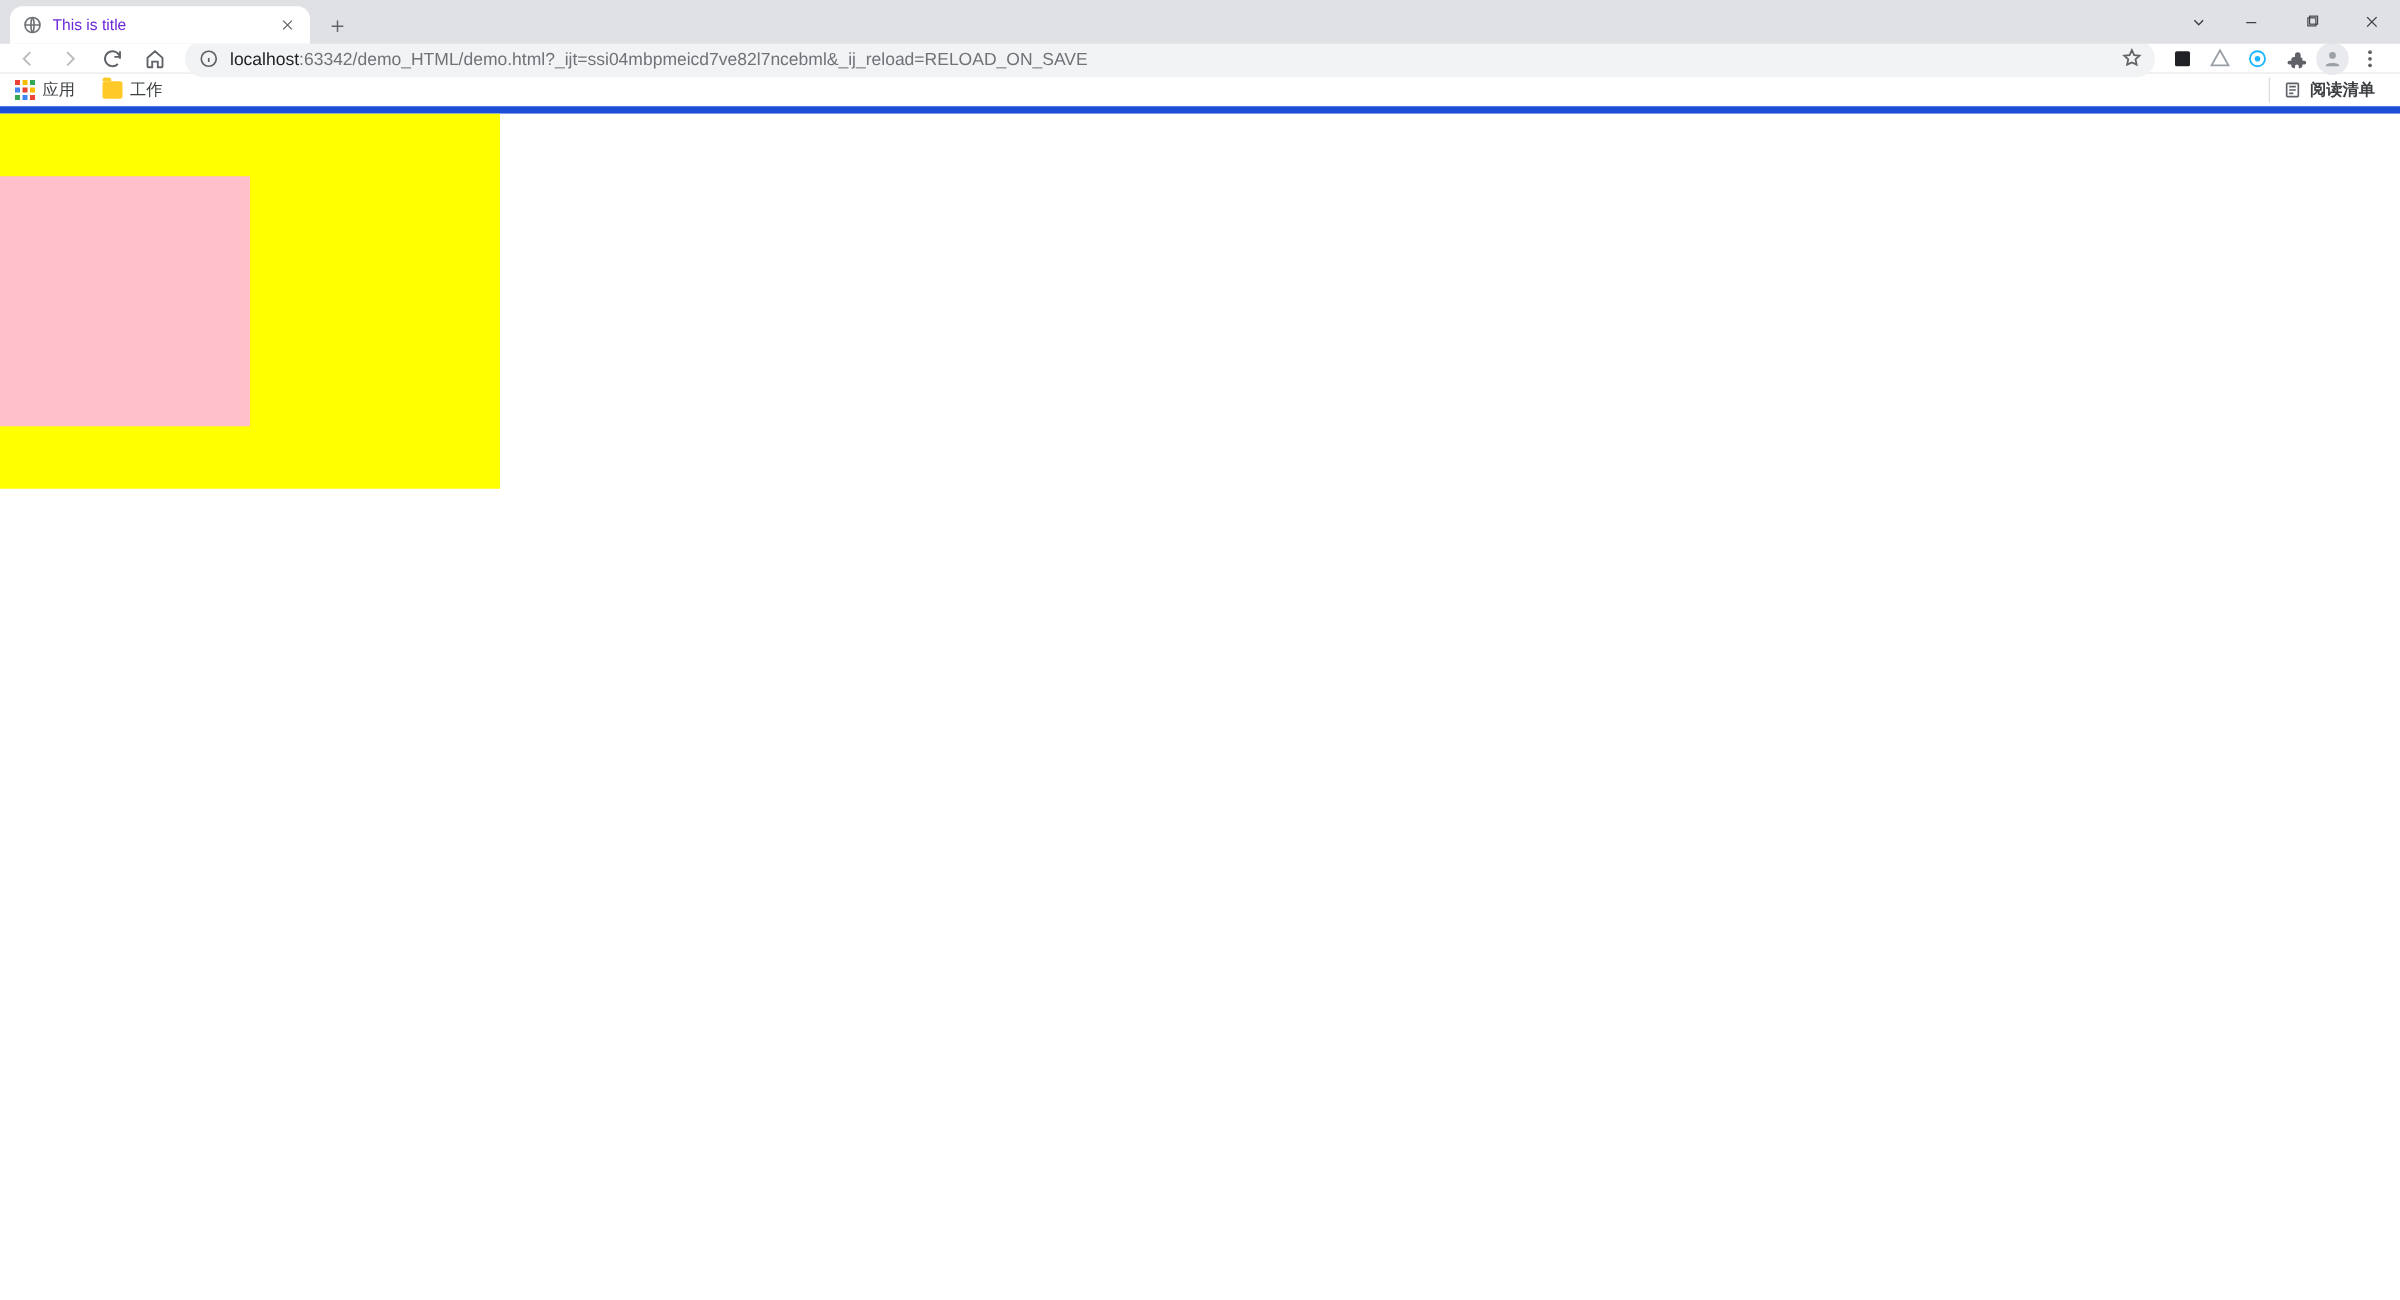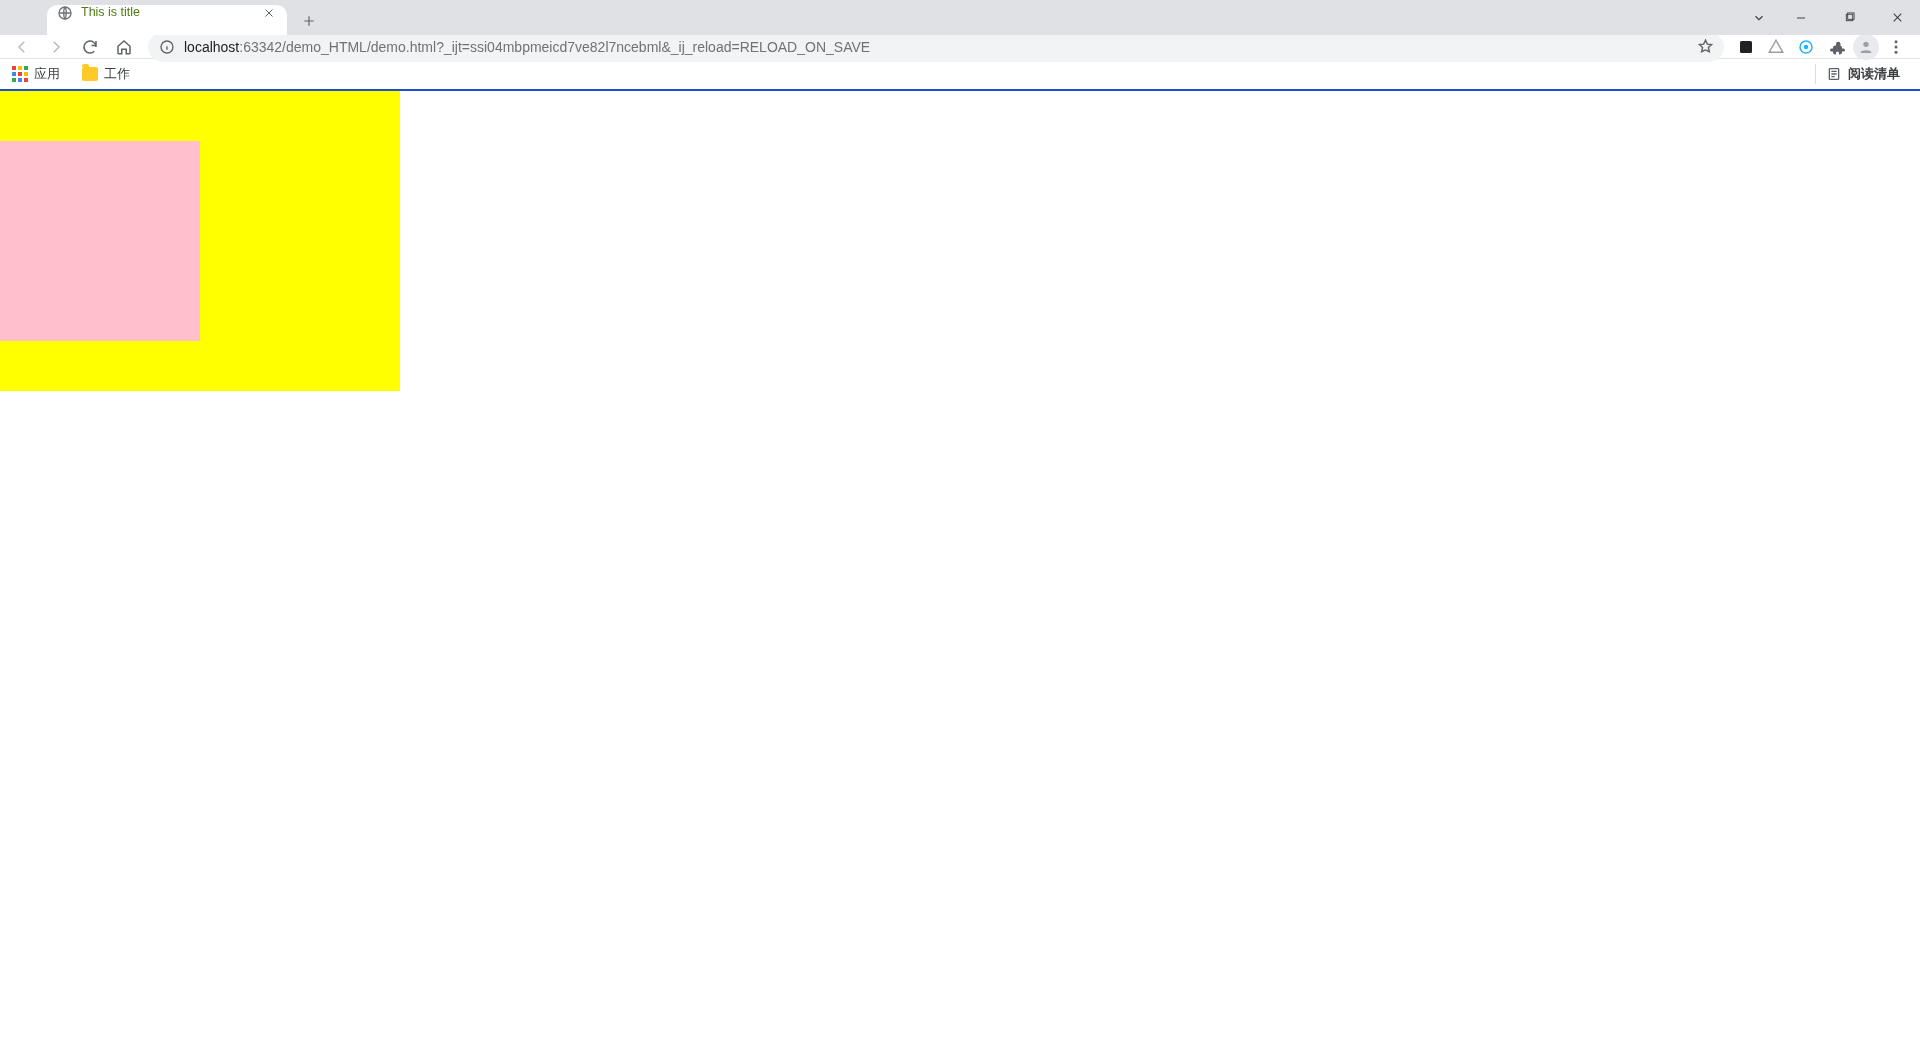--- a/index.html
+++ b/index.html
@@ -1,20 +1,20 @@
 <!DOCTYPE html>
 <html><head>
   <meta charset="utf-8">
   <style>
     * { box-sizing: border-box; margin: 0; padding: 0; }
     html, body { width: 1920px; height: 1040px; font-family: "Segoe UI", Arial, sans-serif; background: #fff; overflow: hidden; }
 
     
     .tabstrip { height: 35px; background: #dfe1e5; display: flex; align-items: flex-end; padding: 0 8px; position: relative; }
-    .tab { height: 30px; width: 240px; background: #fff; border-top-left-radius: 10px; border-top-right-radius: 10px; display: flex; padding: 0 10px; gap: 8px; font-size: 12.5px; color: #4d7c0f; position: relative; margin-left: 39px; }
+    .tab { height: 30px; width: 240px; background: #fff; border-top-left-radius: 10px; border-top-right-radius: 10px; display: flex; align-items: center; padding: 0 10px; gap: 8px; font-size: 12.5px; color: #6d28d9; position: relative; }
     .tab .favicon { width: 16px; height: 16px; display: flex; align-items: center; justify-content: center; }
     .tab .favicon svg { width: 16px; height: 16px; }
     .tab .title { flex: 1; white-space: nowrap; overflow: hidden; text-overflow: ellipsis; }
     .tab .tab-close { width: 16px; height: 16px; display: flex; align-items: center; justify-content: center; color: #5f6368; cursor: pointer; border-radius: 50%; }
     .newtab { width: 28px; height: 28px; margin-left: 8px; display: flex; align-items: center; justify-content: center; border-radius: 50%; cursor: pointer; color: #5f6368; }
     .win-controls { position: absolute; right: 0; top: 0; height: 35px; display: flex; align-items: center; gap: 2px; }
     .win-controls .wc { width: 46px; height: 30px; display: flex; align-items: center; justify-content: center; color: #3c4043; cursor: pointer; }
     .win-controls .chev { width: 34px; }
 
     
@@ -26,21 +26,21 @@
     .omnibox .site-info { width: 18px; height: 18px; display: flex; align-items: center; justify-content: center; color: #5f6368; }
     .omnibox .url { flex: 1; font-size: 14px; color: #6f7277; white-space: nowrap; overflow: hidden; }
     .omnibox .url .host { color: #202124; }
     .omnibox .star { width: 18px; height: 18px; display: flex; align-items: center; justify-content: center; color: #5f6368; cursor: pointer; }
 
     .toolbar-actions { display: flex; align-items: center; gap: 2px; padding-right: 4px; }
     .ext { width: 28px; height: 28px; display: flex; align-items: center; justify-content: center; color: #5f6368; border-radius: 4px; cursor: pointer; }
     .avatar { width: 26px; height: 26px; border-radius: 50%; background: #e8eaed; display: flex; align-items: center; justify-content: center; color: #5f6368; }
 
     
-    .bookmarks { height: 32px; background: #fff; display: flex; align-items: center; padding: 0 8px; gap: 14px; border-bottom: 2px solid #1d4ed8; font-size: 13px; color: #3c4043; }
+    .bookmarks { height: 32px; background: #fff; display: flex; align-items: center; padding: 0 8px; gap: 14px; border-bottom: 6px solid #1d4ed8; font-size: 13px; color: #3c4043; }
     .bookmarks .left { display: flex; align-items: center; gap: 14px; }
     .bookmarks .right { margin-left: auto; display: flex; align-items: center; gap: 6px; padding-right: 8px; font-weight: bold; }
     .bm-item { display: flex; align-items: center; gap: 6px; cursor: pointer; padding: 4px 4px; border-radius: 4px; }
     .apps-icon { width: 16px; height: 16px; display: grid; grid-template-columns: repeat(3, 4px); grid-template-rows: repeat(3, 4px); gap: 2px; }
     .apps-icon span:nth-child(1){background:#ea4335}
     .apps-icon span:nth-child(2){background:#fbbc05}
     .apps-icon span:nth-child(3){background:#34a853}
     .apps-icon span:nth-child(4){background:#4285f4}
     .apps-icon span:nth-child(5){background:#ea4335}
     .apps-icon span:nth-child(6){background:#fbbc05}

